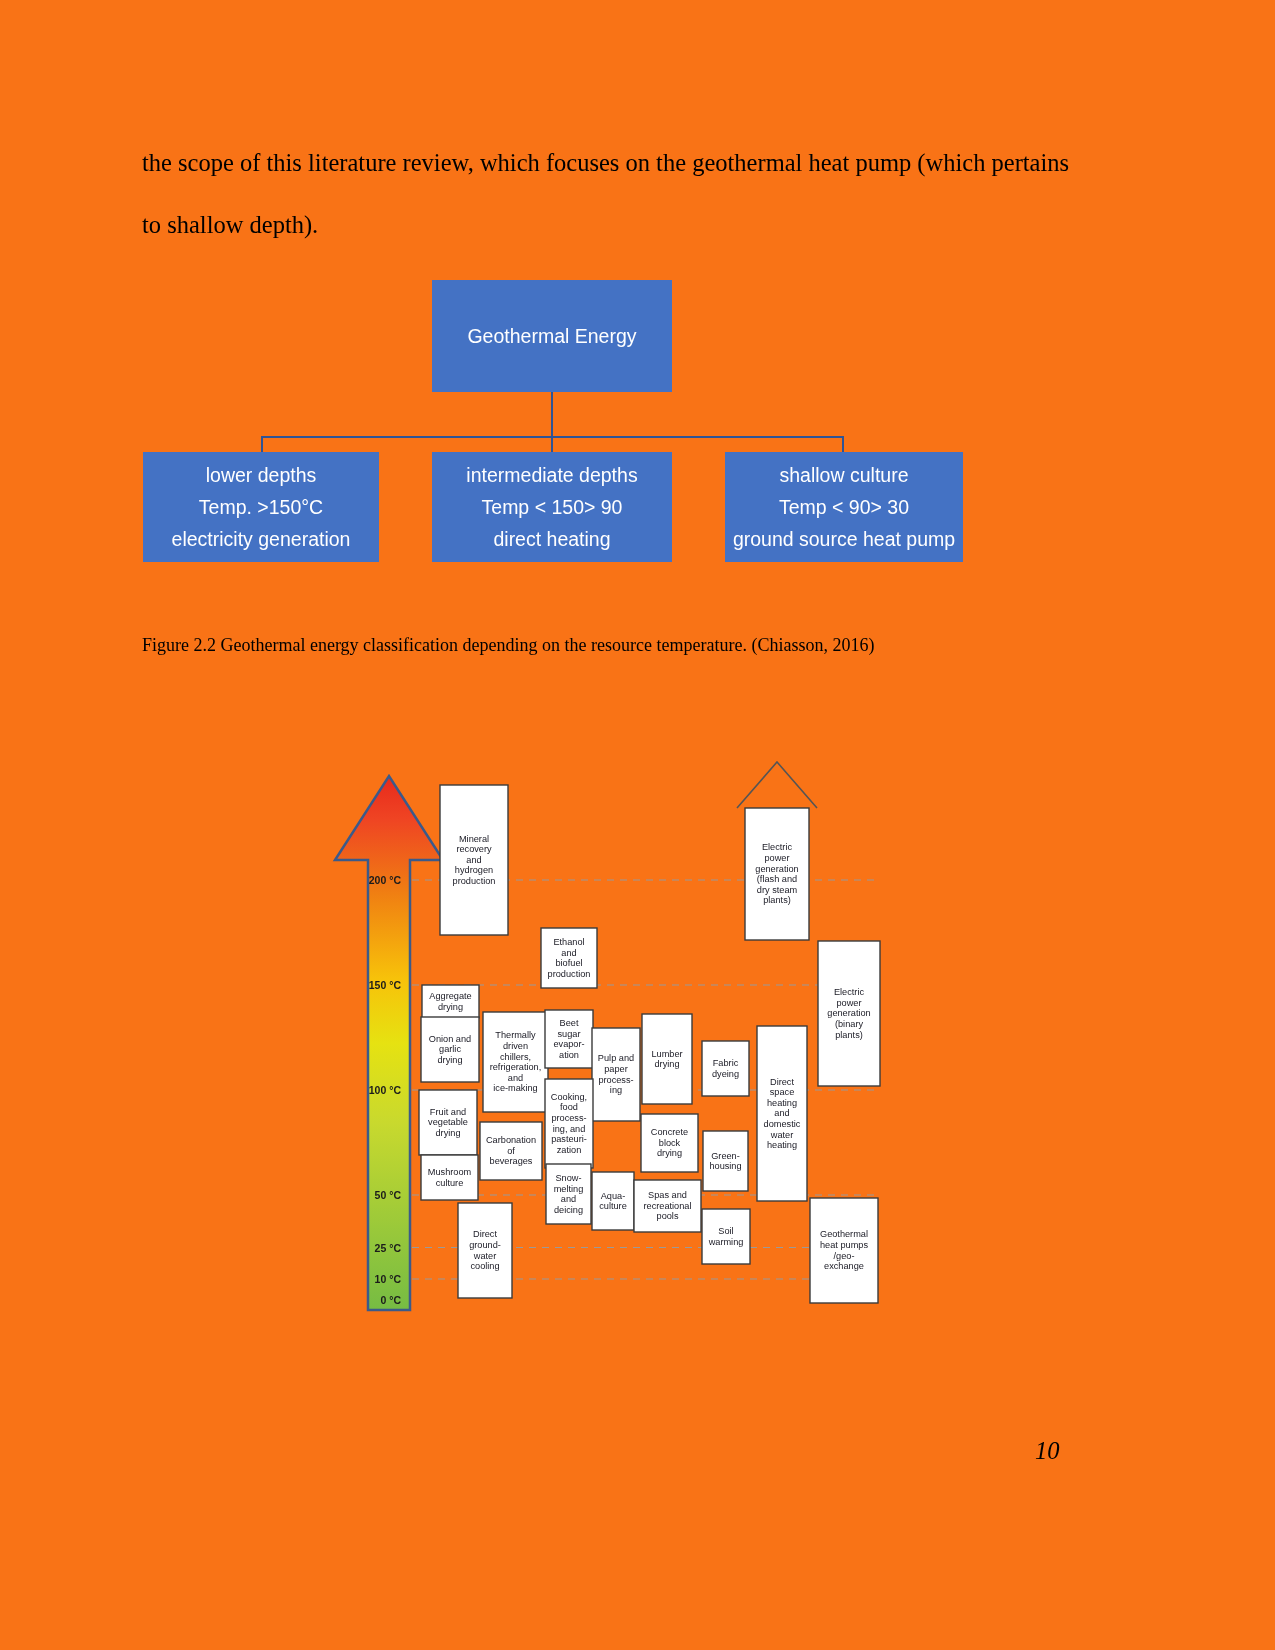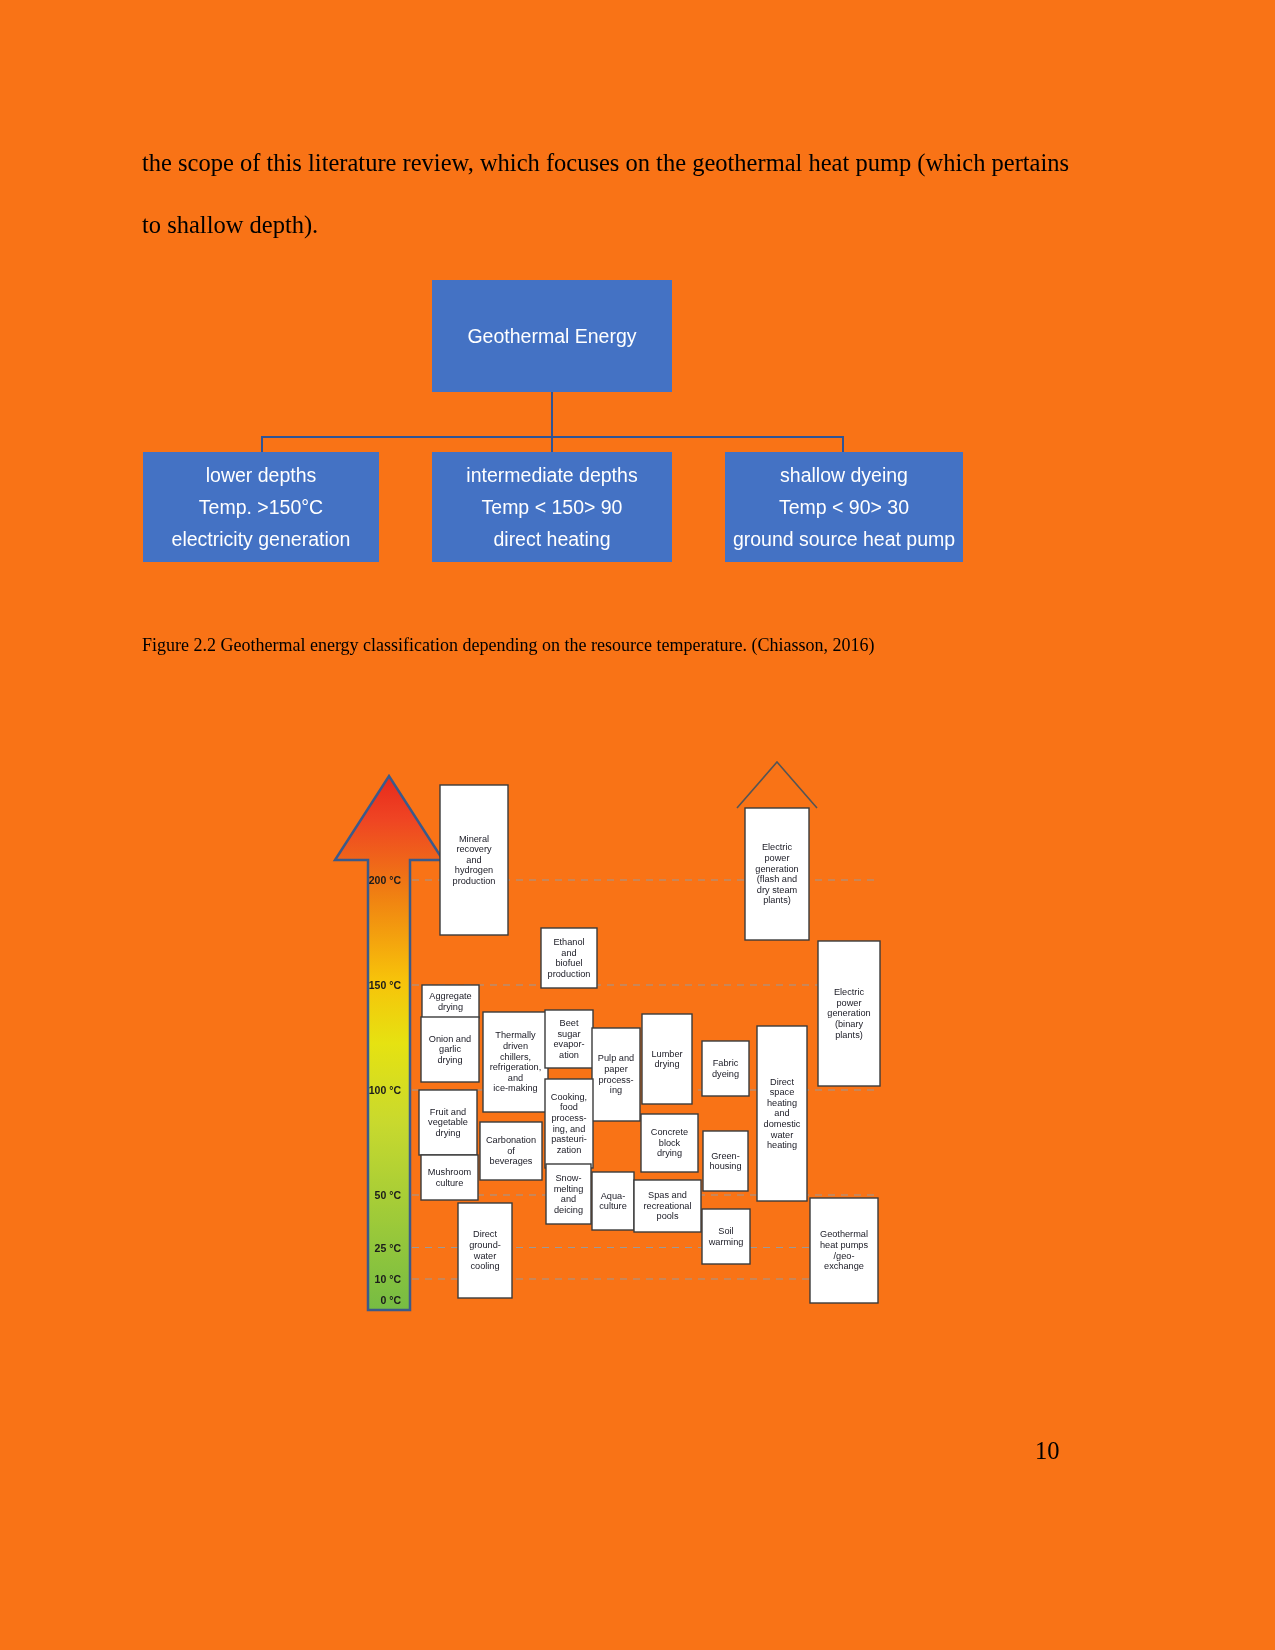--- a/index.html
+++ b/index.html
@@ -97,20 +97,21 @@
   .cascade svg { display: block; }
 
   
   .page-number {
     position: absolute;
     left: 1035px;
     top: 1437px;
     font-family: "Liberation Serif", serif;
     font-size: 24.5px;
     color: #000000;
+    font-style: italic;
   }
 </style>
 </head>
 <body>
 
 <div class="page">
 
   <div class="body-text">the scope of this literature review, which focuses on the geothermal heat pump (which pertains to shallow depth).</div>
 
   <div class="flow">
@@ -131,21 +132,21 @@
       <span>electricity generation</span>
     </div>
 
     <div class="node node-child node-c2">
       <span>intermediate depths</span>
       <span>Temp &lt; 150&gt; 90</span>
       <span>direct heating</span>
     </div>
 
     <div class="node node-child node-c3">
-      <span>shallow dyeing</span>
+      <span>shallow culture</span>
       <span>Temp &lt; 90&gt; 30</span>
       <span>ground source heat pump</span>
     </div>
   </div>
 
   <div class="caption">Figure 2.2 Geothermal energy classification depending on the resource temperature. (Chiasson, 2016)</div>
 
   <div class="cascade">
     <svg id="cascade-svg" width="570" height="568" viewBox="0 0 570 568">
         <defs>

